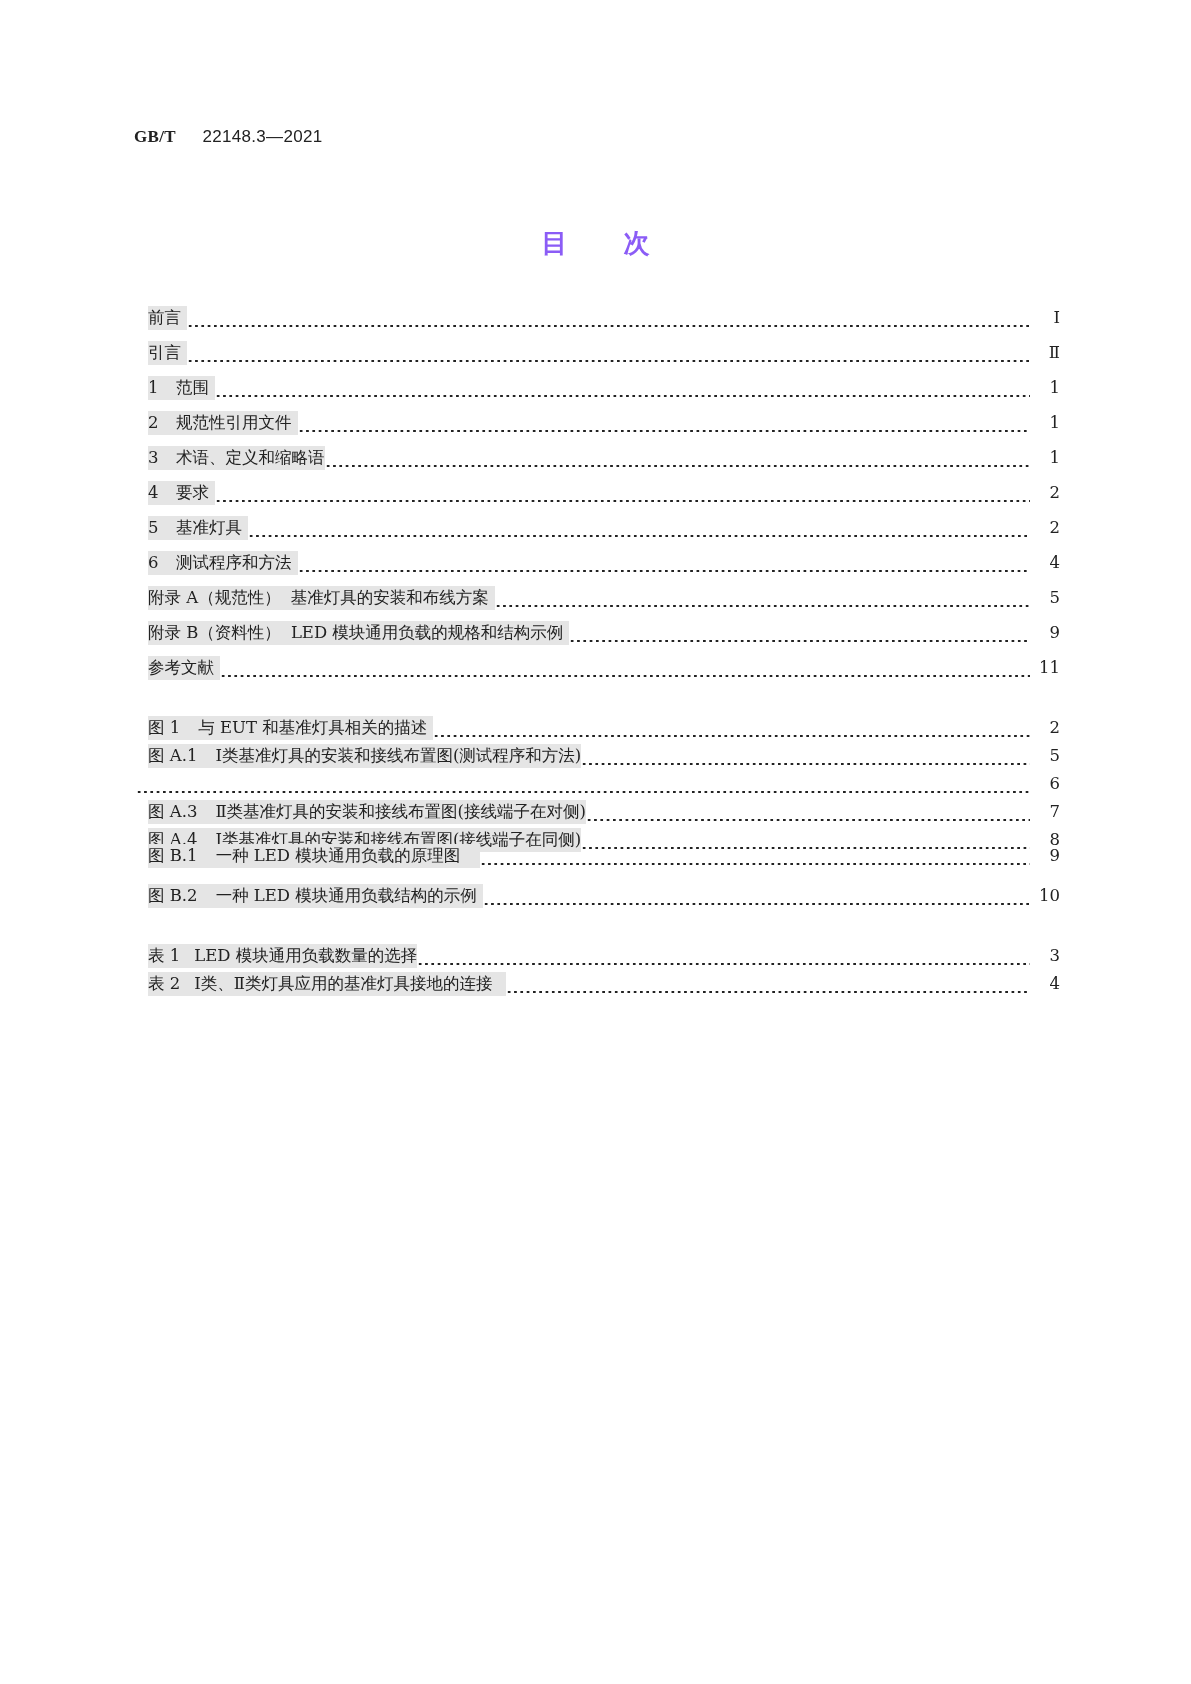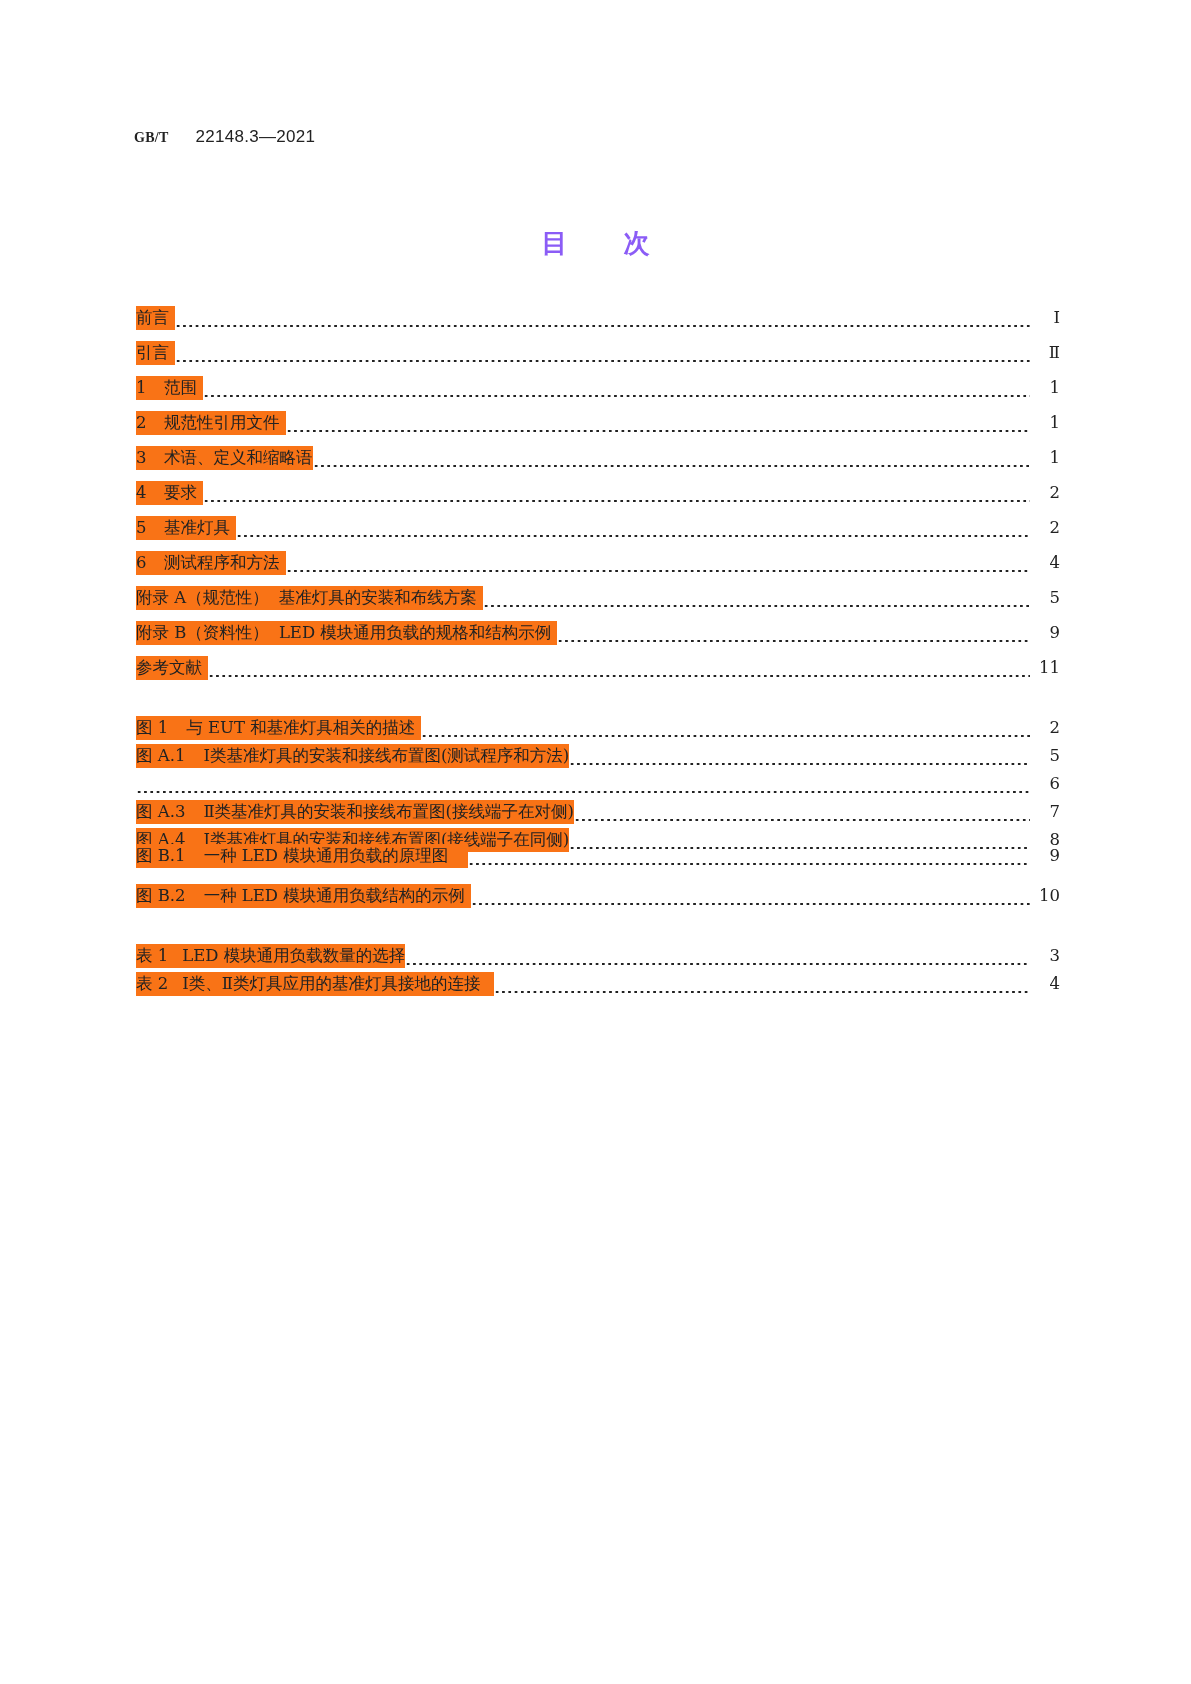--- a/index.html
+++ b/index.html
@@ -19,21 +19,21 @@
       position: absolute;
       left: 134px;
       top: 126px;
       font-size: 17px;
       letter-spacing: 0.3px;
       white-space: nowrap;
     }
     .doc-id .prefix {
       font-family: "Liberation Serif", "DejaVu Serif", serif;
       font-weight: bold;
-      font-size: 14px;
+      font-size: 17px;
     }
     .doc-id .num {
       font-family: "Liberation Sans", "DejaVu Sans", sans-serif;
       margin-left: 21px;
     }
     .page-title {
       position: absolute;
       left: 0;
       width: 1191px;
       top: 226px;
@@ -53,21 +53,22 @@
       height: 24px;
       display: flex;
       align-items: flex-end;
       font-size: 16.5px;
       line-height: 24px;
       white-space: nowrap;
     }
     .toc-entry .label {
       flex: 0 0 auto;
       padding-right: 6px;
-      background: #f97316;
+      background: #e5e5e5;
+      margin-left: 12px;
     }
     .toc-entry .label .num-prefix {
       display: inline-block;
       min-width: 28px;
     }
     .toc-entry .label .fig-prefix {
       display: inline-block;
     }
     .toc-entry .leader {
       flex: 1 1 auto;

